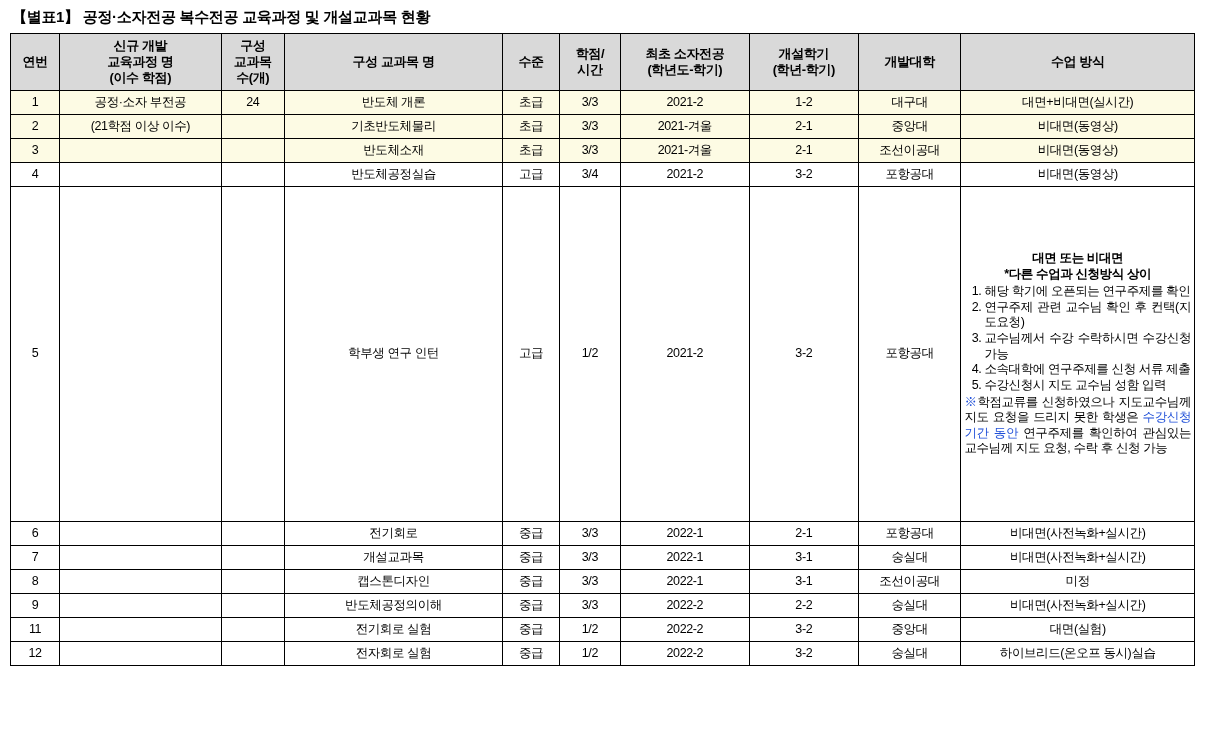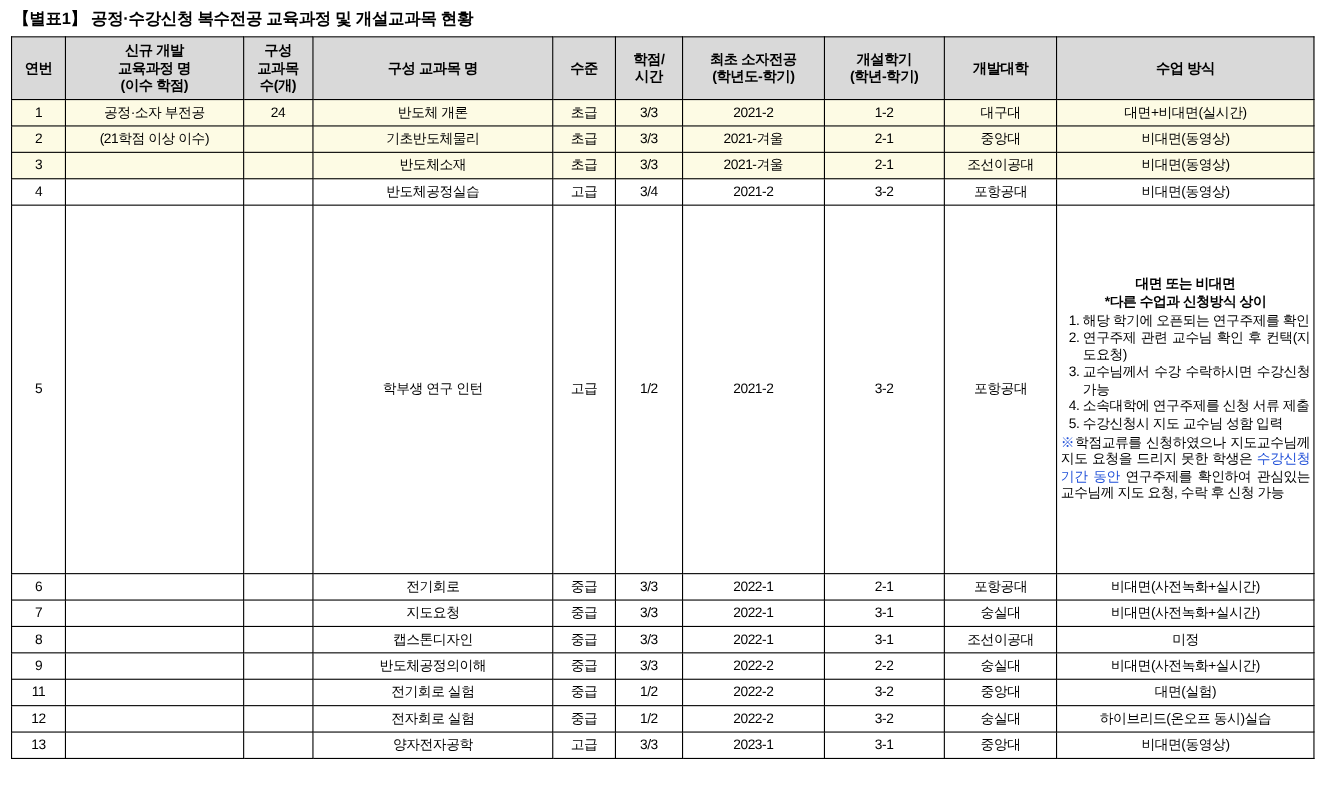--- a/index.html
+++ b/index.html
@@ -95,21 +95,21 @@
   }
   .row-h {
     height: 24px;
   }
 </style>
 </head>
 <body>
 
 <div class="page">
 
-  <div class="doc-title">【별표1】 공정·수강신청 복수전공 교육과정 및 개설교과목 현황</div>
+  <div class="doc-title">【별표1】 공정·소자전공 복수전공 교육과정 및 개설교과목 현황</div>
 
   <table class="grid">
     <colgroup>
       <col style="width:45px">
       <col style="width:148px">
       <col style="width:58px">
       <col style="width:200px">
       <col style="width:52px">
       <col style="width:56px">
       <col style="width:118px">
@@ -236,21 +236,21 @@
         <td>2022-1</td>
         <td>2-1</td>
         <td>포항공대</td>
         <td>비대면(사전녹화+실시간)</td>
       </tr>
 
       <tr class="row-h">
         <td>7</td>
         <td></td>
         <td></td>
-        <td>지도요청</td>
+        <td>개설교과목</td>
         <td>중급</td>
         <td>3/3</td>
         <td>2022-1</td>
         <td>3-1</td>
         <td>숭실대</td>
         <td>비대면(사전녹화+실시간)</td>
       </tr>
 
       <tr class="row-h">
         <td>8</td>
@@ -298,28 +298,16 @@
         <td></td>
         <td>전자회로 실험</td>
         <td>중급</td>
         <td>1/2</td>
         <td>2022-2</td>
         <td>3-2</td>
         <td>숭실대</td>
         <td>하이브리드(온오프 동시)실습</td>
       </tr>
 
-      <tr class="row-h">
-        <td>13</td>
-        <td></td>
-        <td></td>
-        <td>양자전자공학</td>
-        <td>고급</td>
-        <td>3/3</td>
-        <td>2023-1</td>
-        <td>3-1</td>
-        <td>중앙대</td>
-        <td>비대면(동영상)</td>
-      </tr>
 
     </tbody>
   </table>
 </div>
 
 </body></html>

